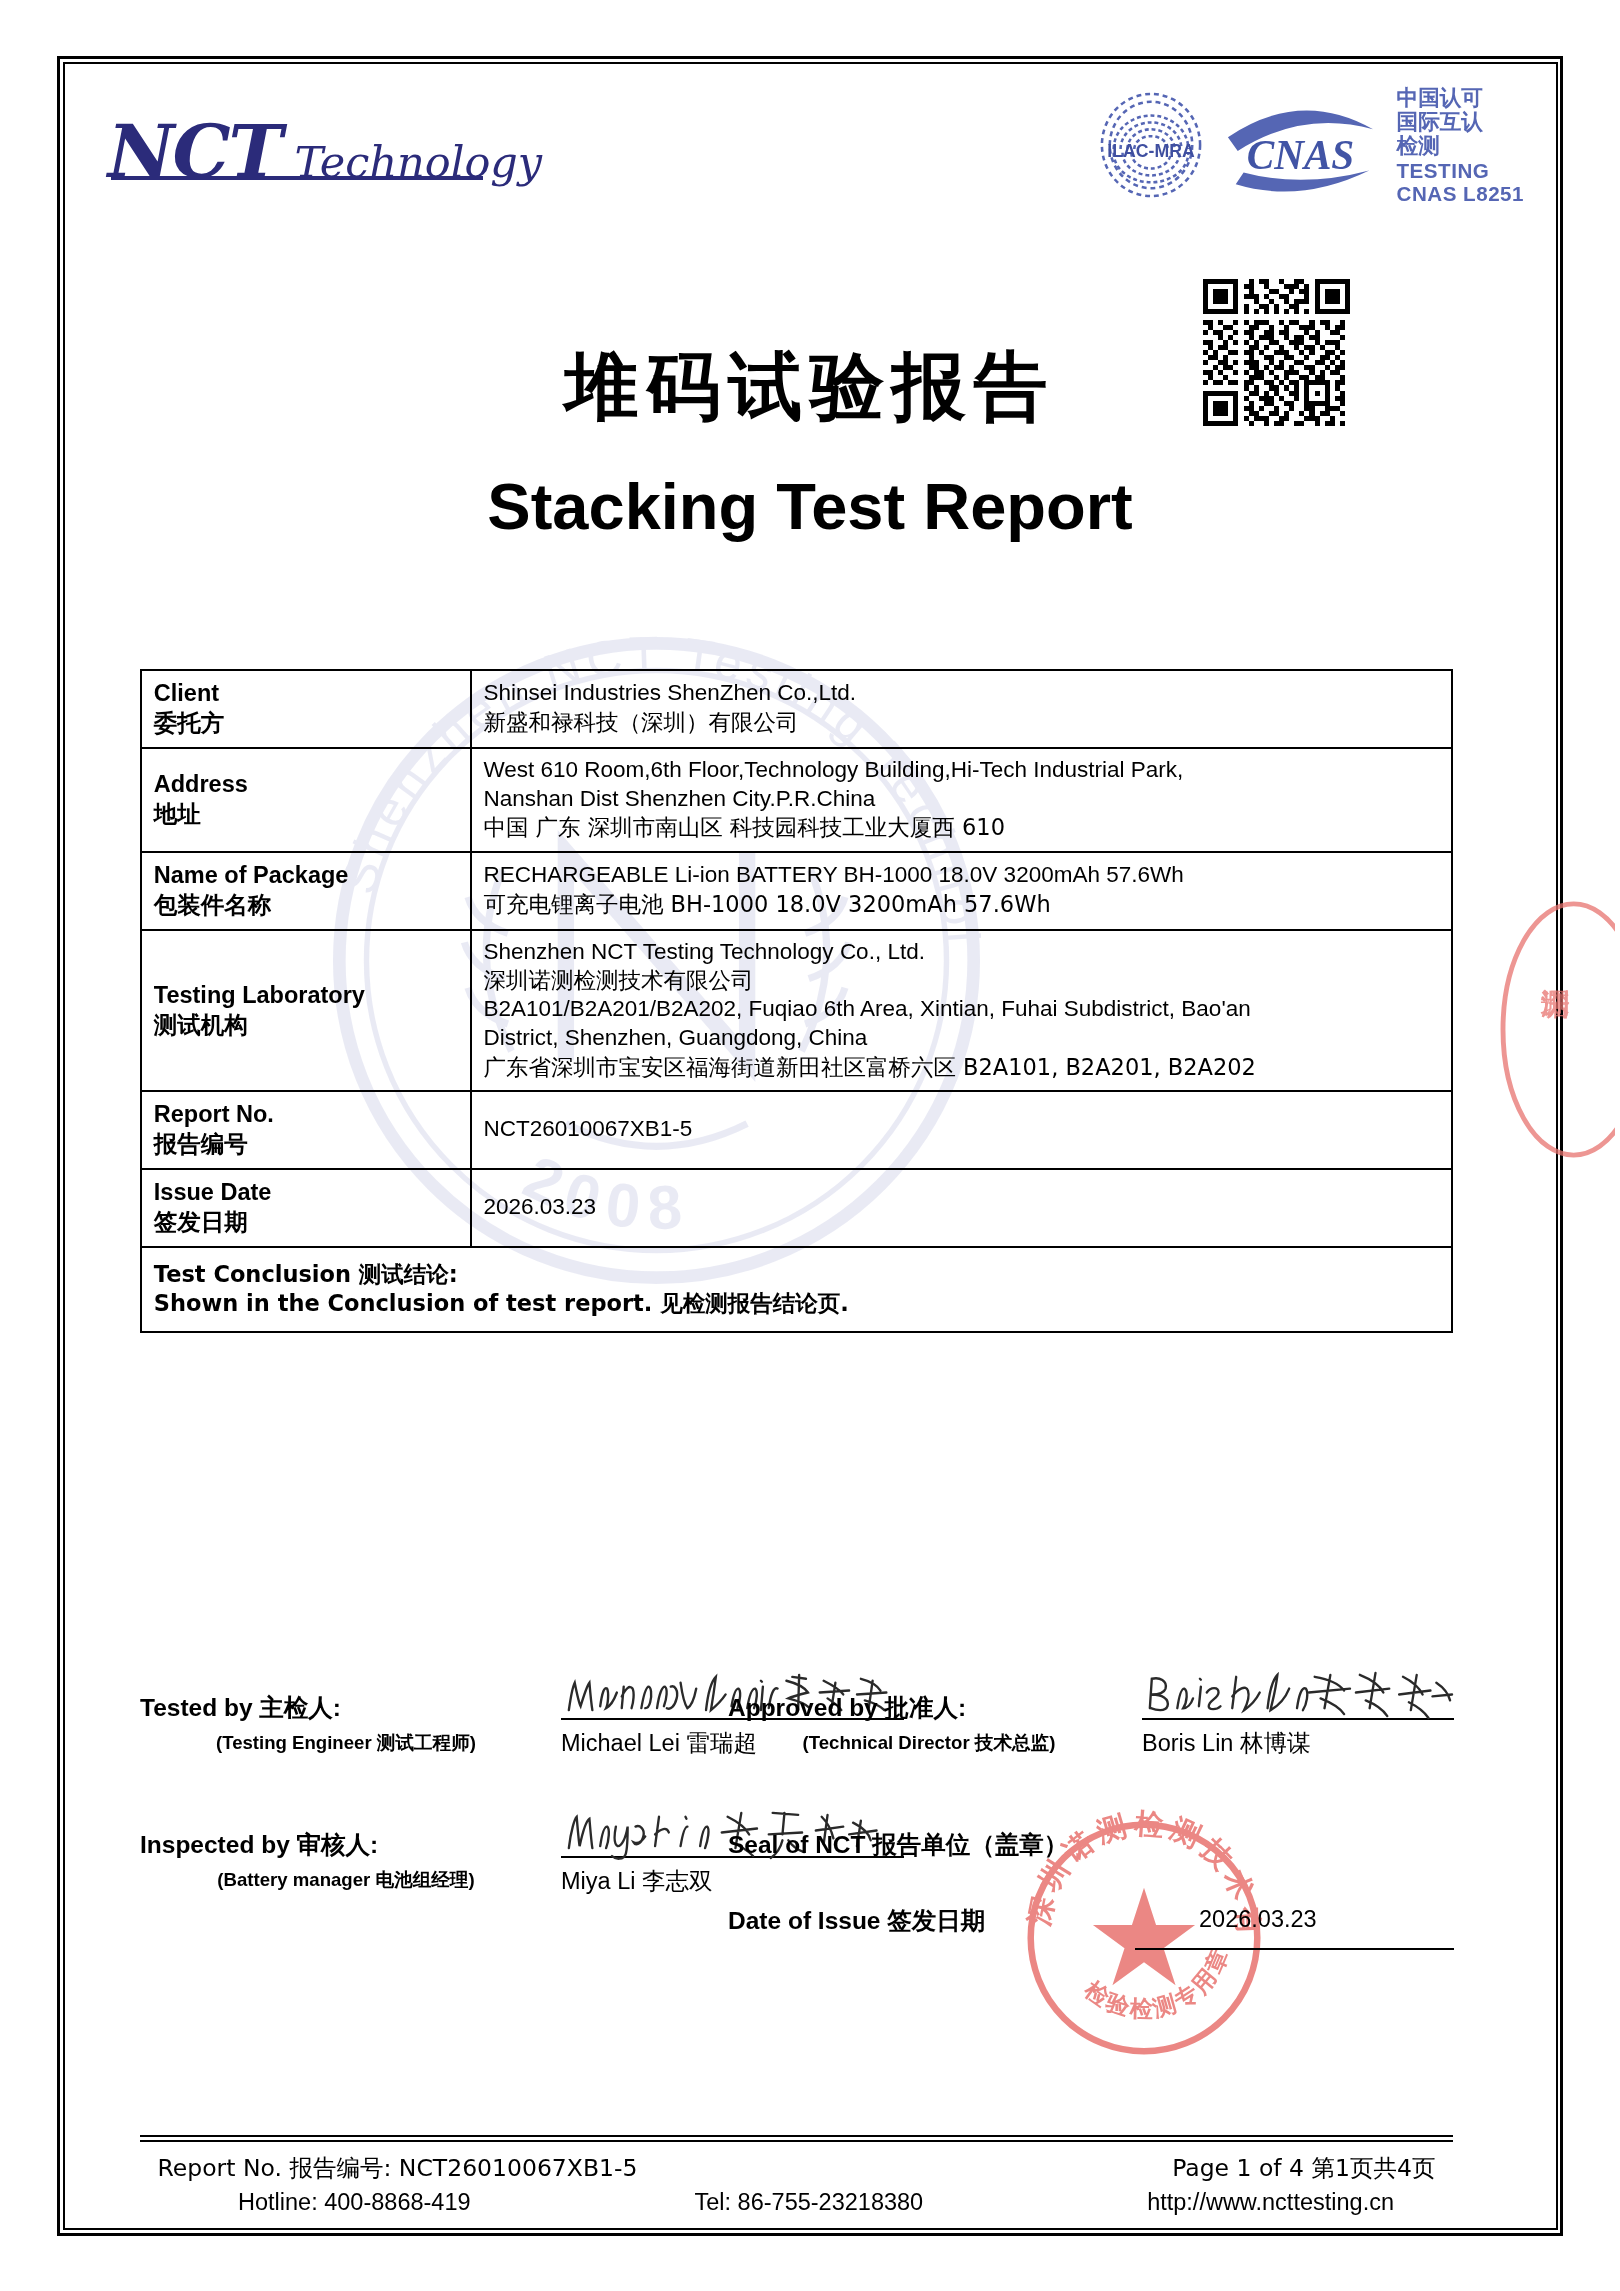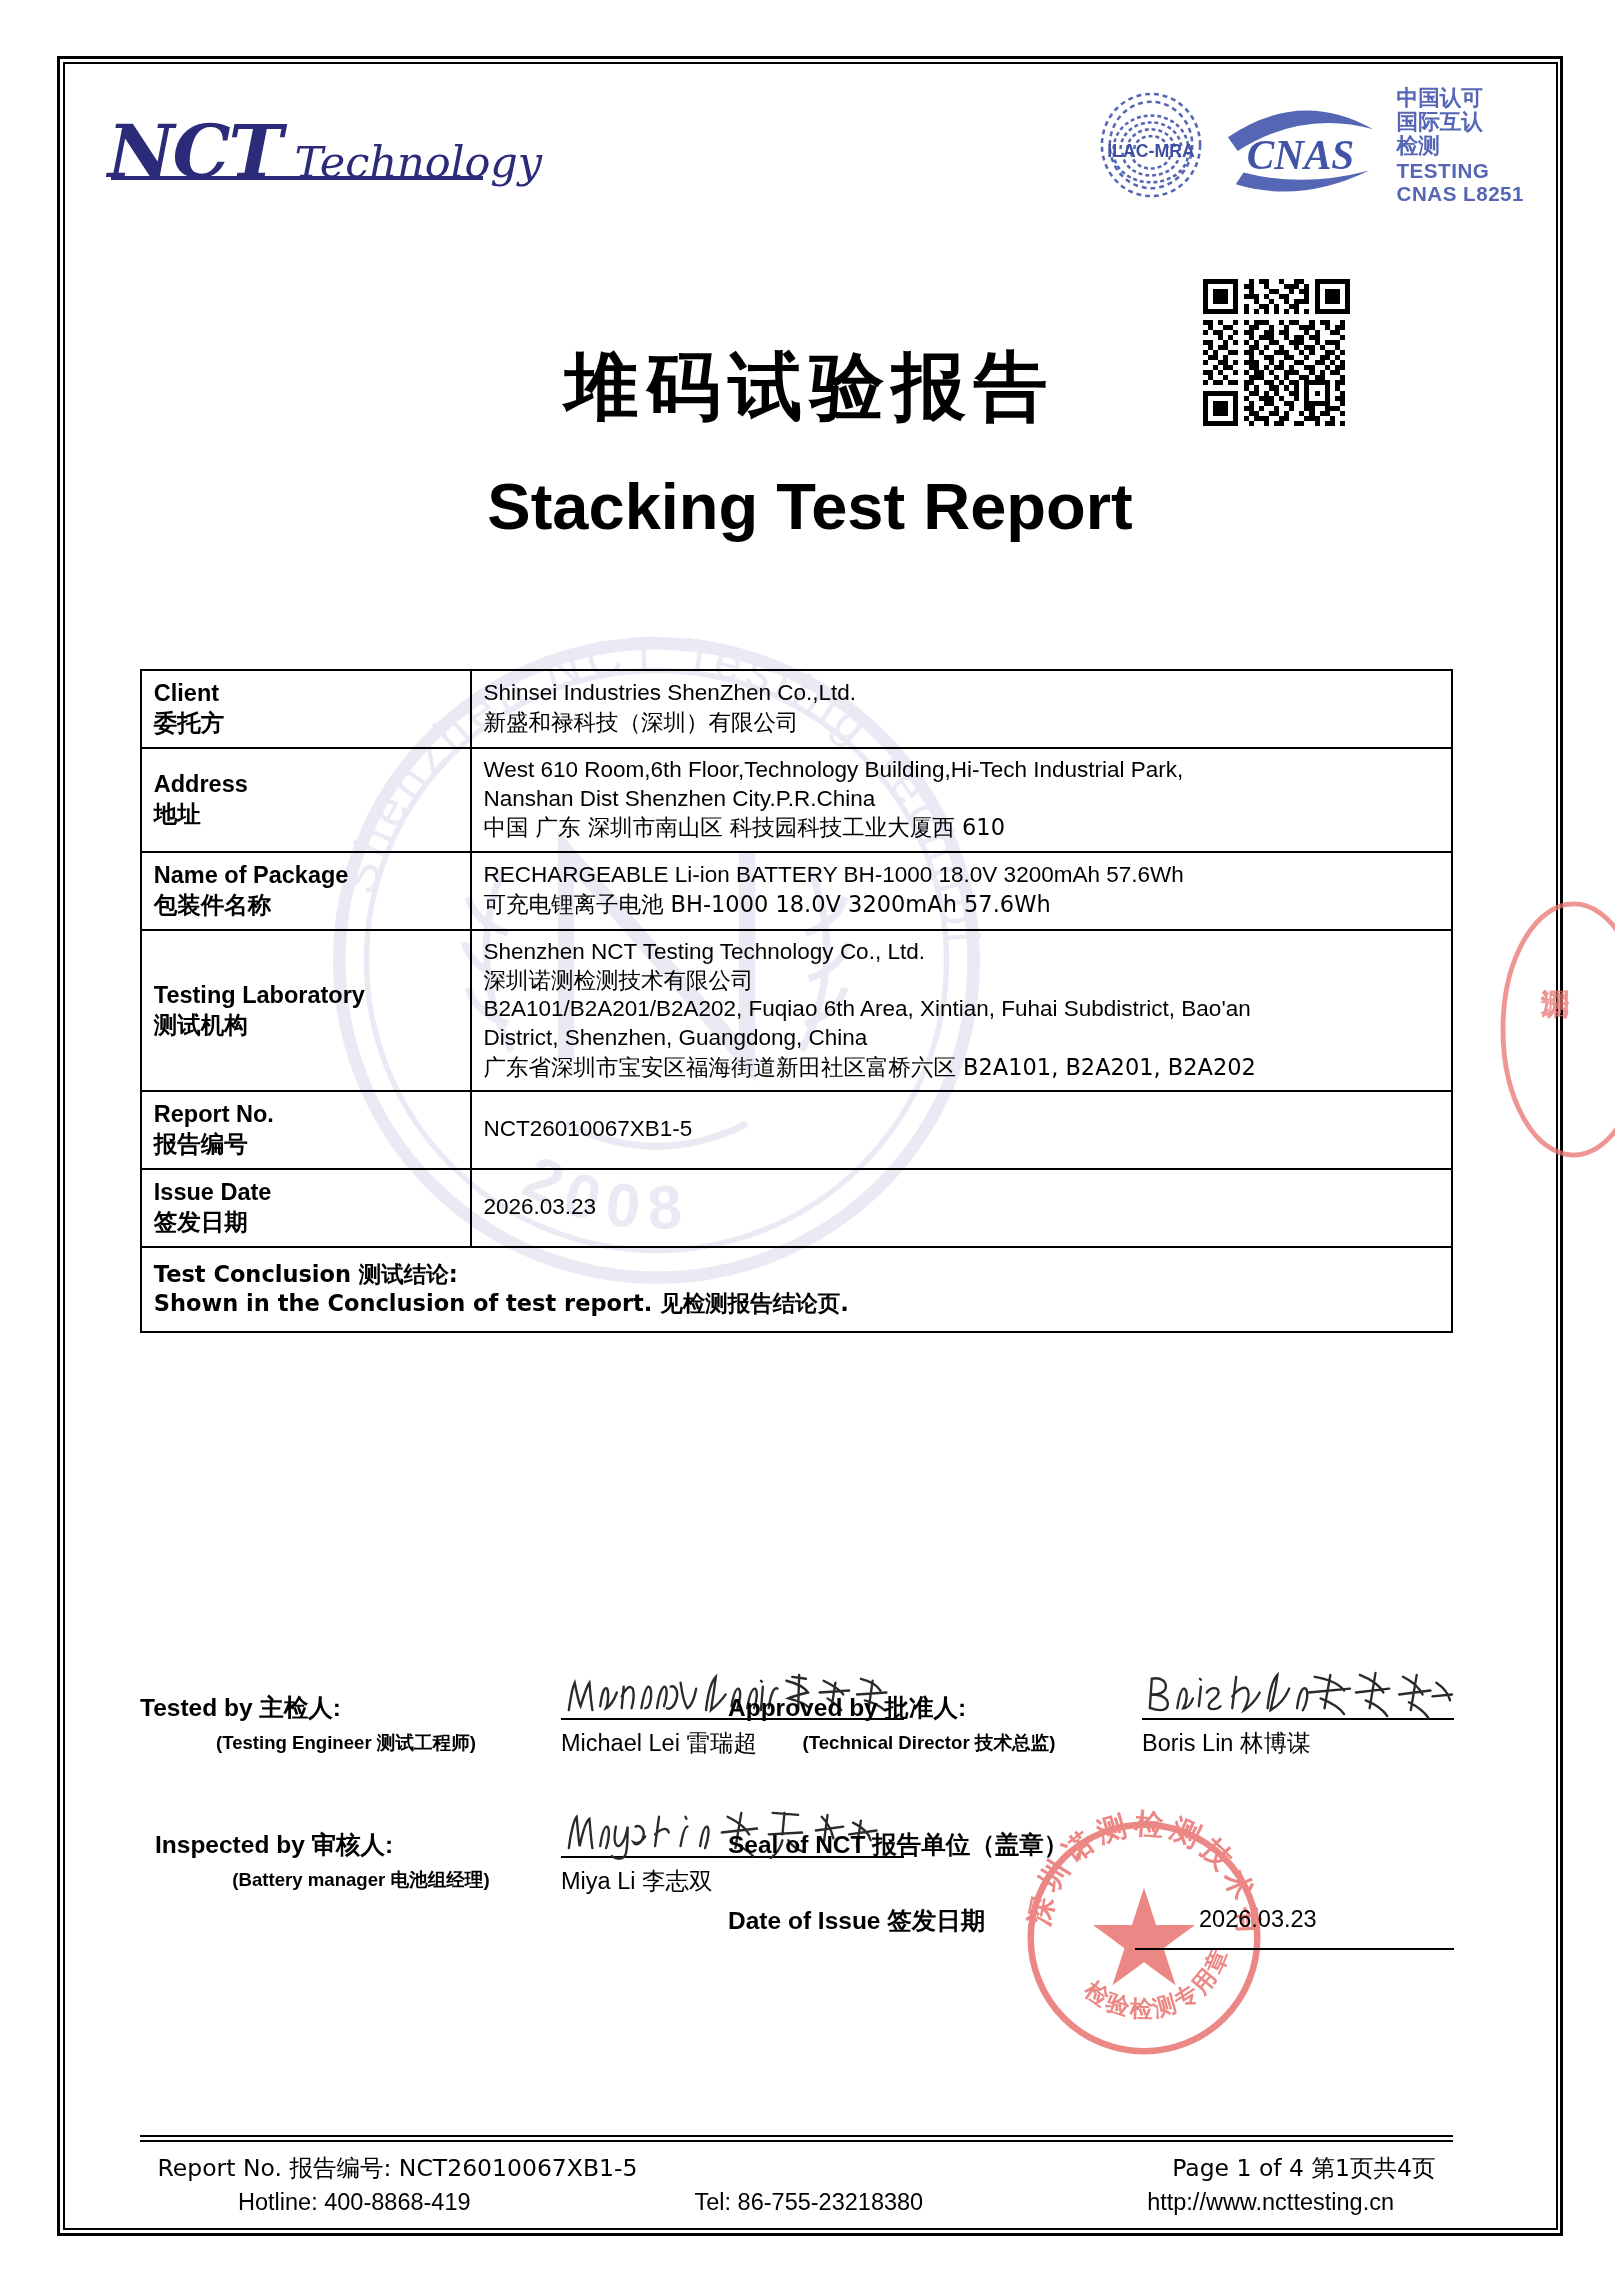--- a/index.html
+++ b/index.html
@@ -718,21 +718,21 @@
             <path d="M222,12 C232,16 242,22 246,30 M218,30 L252,26 M228,38 C238,42 246,48 250,54 M238,10 L232,46"></path>
             <path d="M266,14 C274,18 282,24 286,32 M262,32 L294,28 M272,40 C280,44 288,50 292,56 M280,12 L274,48"></path>
             <path d="M300,20 C306,24 312,30 314,38 M296,34 L316,32"></path>
           </g>
         </svg>
       </div>
       <div class="sig-rule"></div>
       <div class="sig-name cn">Boris Lin 林博谋</div>
     </div>
 
-    <div class="sig-row" style="left:15px; top:147px; width:412px;">
+    <div class="sig-row" style="left:0px; top:147px; width:412px;">
       <div class="sig-label cn">Inspected by 审核人:</div>
       <div class="sig-sub cn">(Battery manager 电池组经理)</div>
     </div>
     <div class="sig-line-wrap" style="left:421px; top:120px; width:343px;">
       <div class="sig-img">
         <svg viewBox="0 0 350 60" width="343" height="59">
           <g fill="none" stroke="#2a2a2a" stroke-width="2.4" stroke-linecap="round">
             <path d="M8,48 C10,30 14,18 16,16 C17,28 18,40 19,46 C22,32 26,20 29,18 C30,30 31,42 32,48"></path>
             <path d="M40,46 C42,32 44,26 47,26 C50,28 49,40 46,48"></path>
             <path d="M56,26 C54,36 54,44 58,46 C62,46 66,38 68,26 C68,38 68,48 66,54 C64,60 56,60 52,56"></path>

